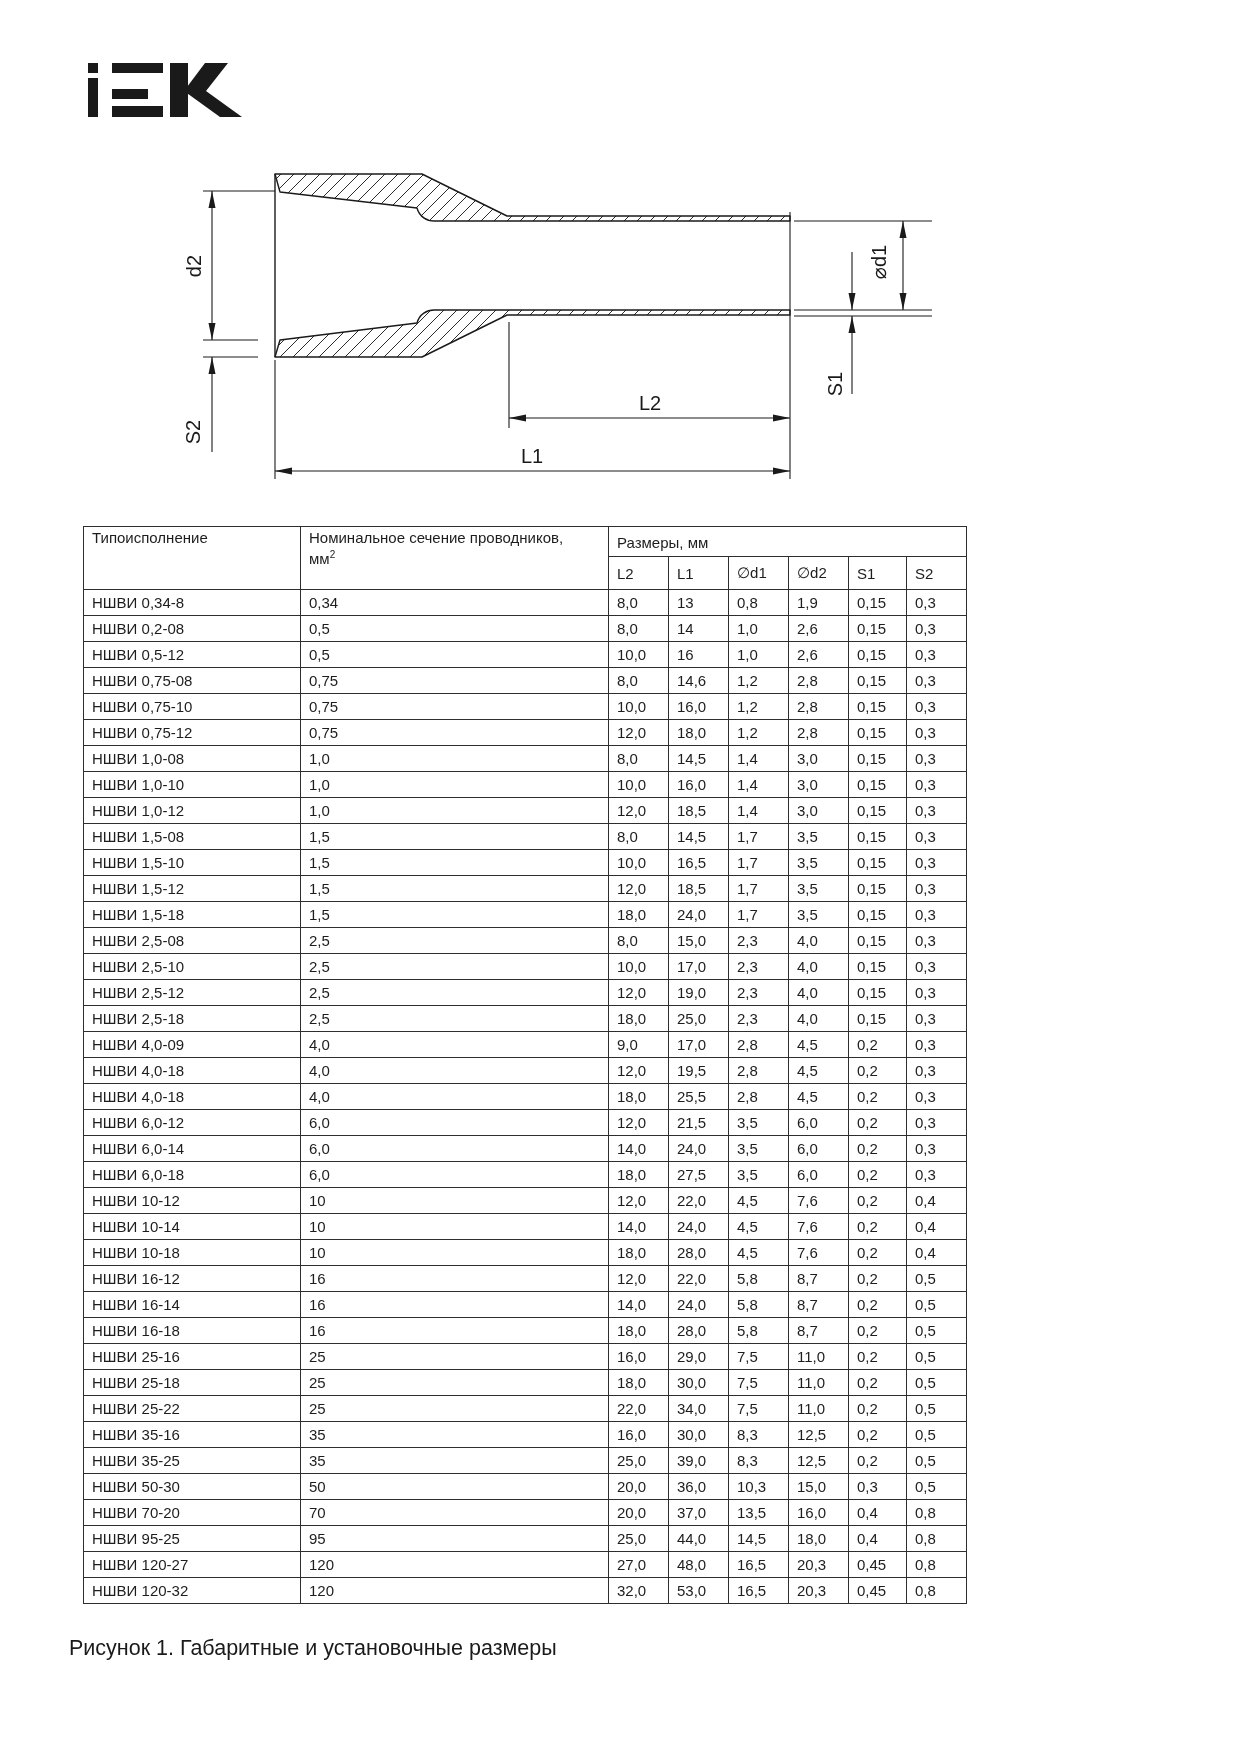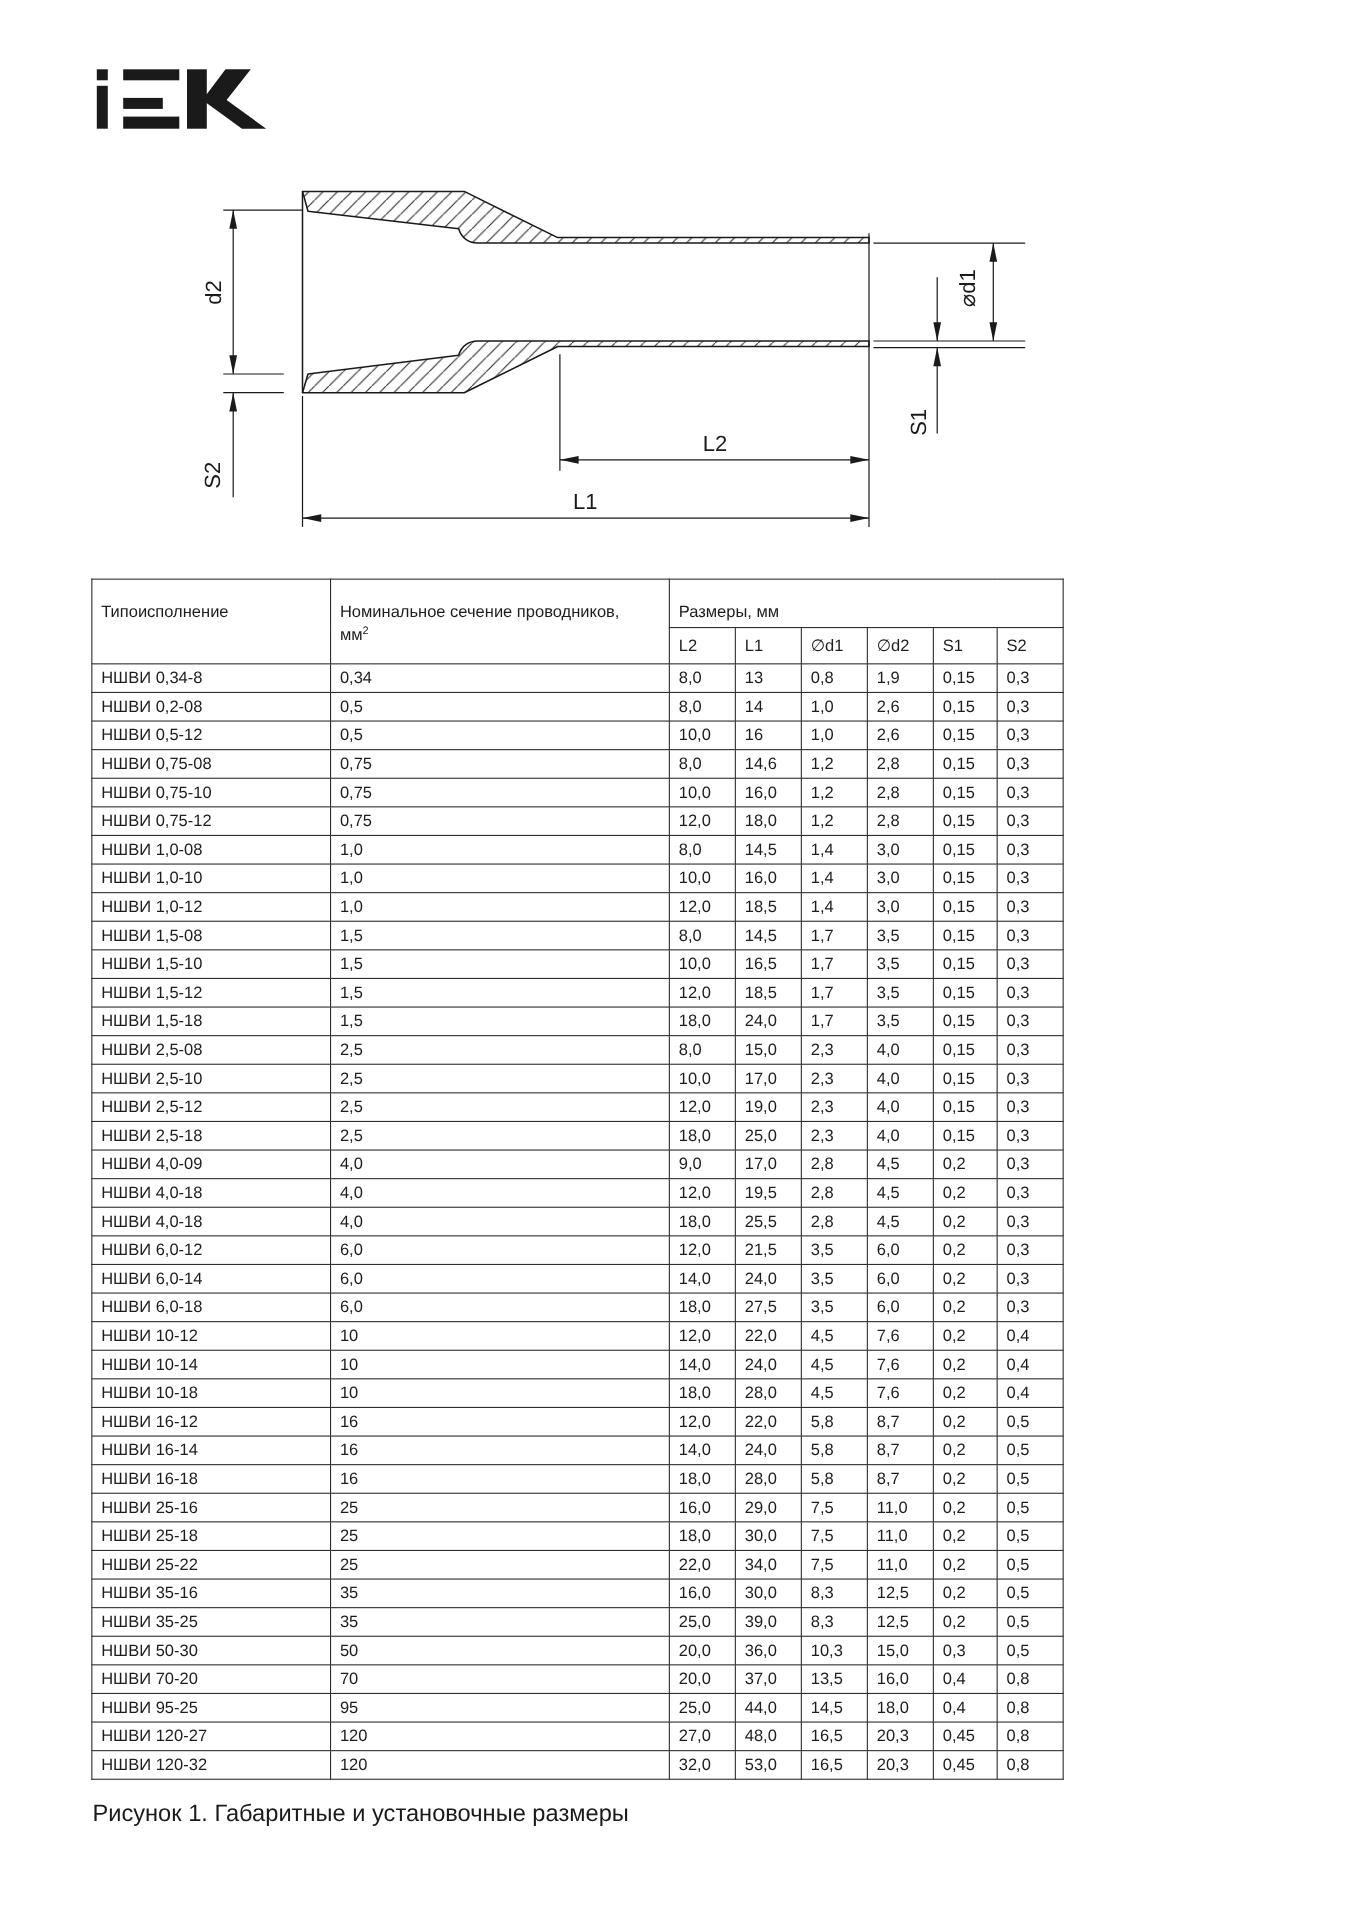--- a/index.html
+++ b/index.html
@@ -26,43 +26,43 @@
     border:1px solid #2e2e2e;
     font-size:15px;
     font-weight:400;
     color:#1d1d1d;
     text-align:left;
     overflow:hidden;
     white-space:nowrap;
   }
   .spec-table thead th.big {
     vertical-align:top;
-    padding:20px 8px 0 8px;
+    padding:1px 8px 0 8px;
     white-space:normal;
     line-height:1.35;
   }
   .spec-table thead th.span-head {
     vertical-align:top;
-    padding:21px 8px 0 8px;
+    padding:7px 8px 0 8px;
     height:22px;
   }
   .spec-table thead th.sub {
     vertical-align:middle;
     padding:0 0 0 8px;
     height:32px;
   }
   .spec-table tbody td {
     height:25px;
     padding:0 0 0 8px;
   }
   .spec-table sup { font-size:10px; }
 
   .figure-caption {
     position:absolute;
-    left:84px;
+    left:69px;
     top:1636px;
     font-size:21.5px;
     color:#1a1a1a;
   }
 
   svg text {
     font-family:"Liberation Sans", sans-serif;
     fill:#1a1a1a;
   }
 </style>

